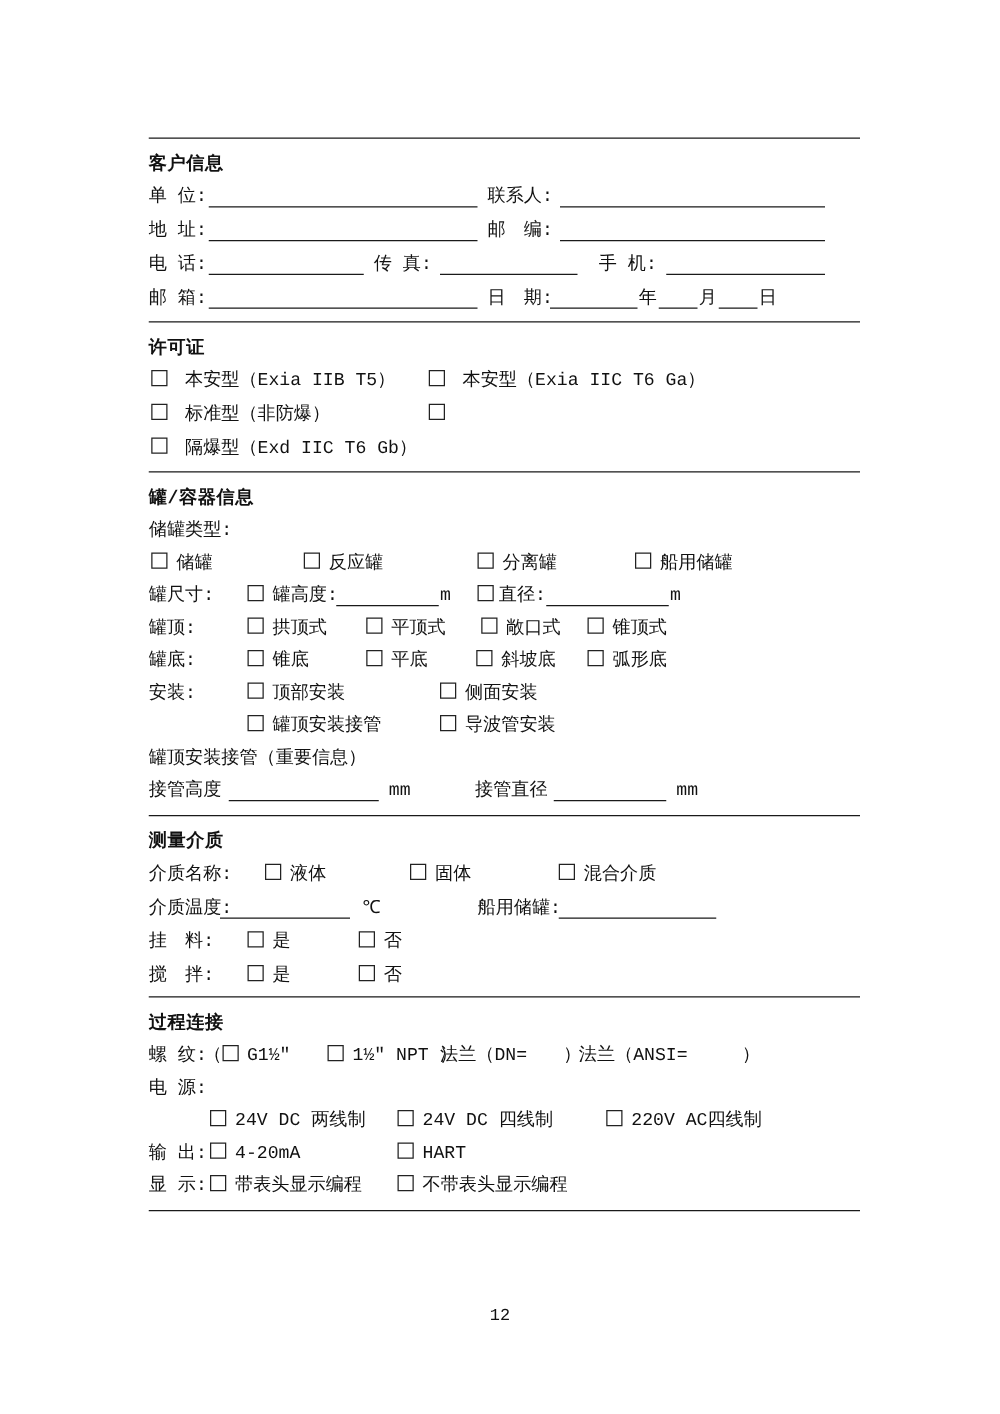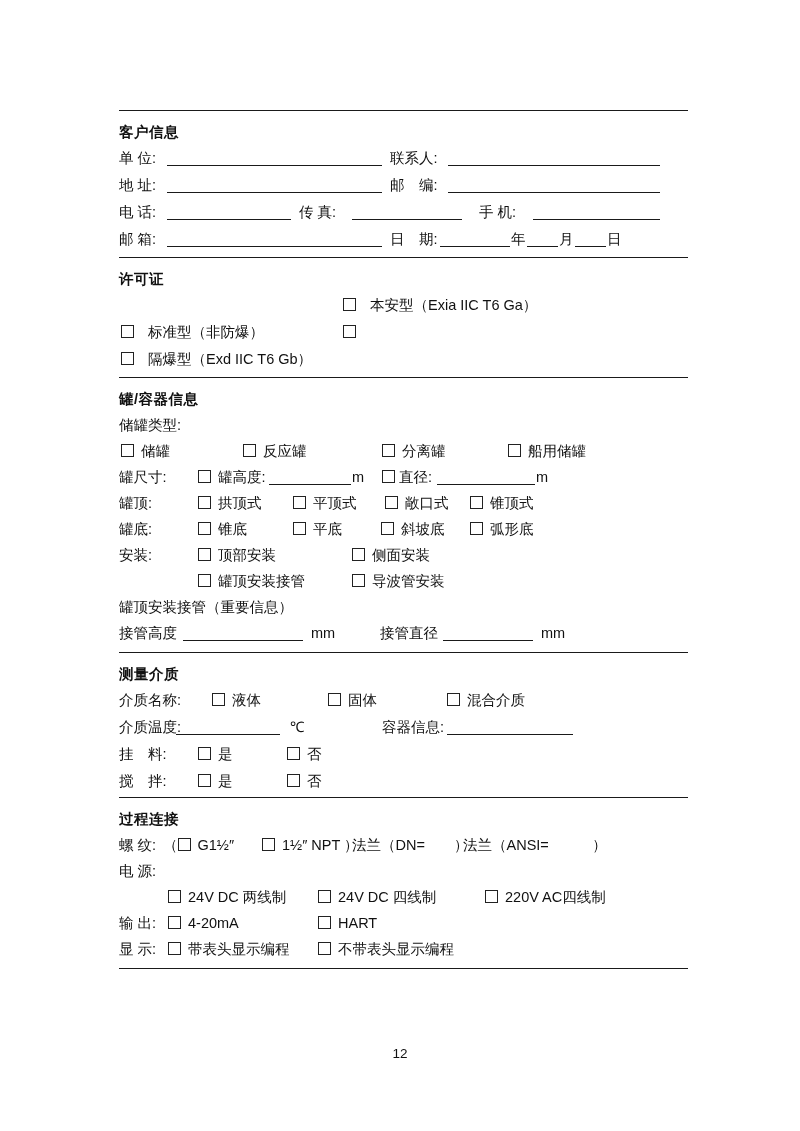--- a/index.html
+++ b/index.html
@@ -1,20 +1,20 @@
 <!DOCTYPE html>
 <html><head>
 <meta charset="utf-8">
 <style>
   html,body { margin:0; padding:0; background:#ffffff; }
   .page {
     position:relative;
     width:800px; height:1131px;
     background:#ffffff;
-    font-family:Liberation Sans, sans-serif;
+    font-family:Liberation Mono, monospace;
     font-size:14.5px;
     color:#111111;
   }
   .content { position:absolute; left:119px; top:110px; width:569px; }
   .sec { border-top:1.5px solid #1a1a1a; }
   .end-rule { border-top:1.5px solid #1a1a1a; height:0; }
   .sec-head { padding-top:8px; height:26px; line-height:26px; font-weight:bold; letter-spacing:0.5px; }
   .row { position:relative; height:26px; line-height:26px; }
   .r27 { height:27px; line-height:27px; }
   .pos { position:absolute; top:0; white-space:nowrap; }
@@ -76,20 +76,23 @@
         <span class="pos" style="left:440px">月</span>
         <span class="ul" style="left:456px;width:31px"></span>
         <span class="pos" style="left:488px">日</span>
       </div>
     </div>
 
     <div class="sec pad4">
       <div class="sec-head">许可证</div>
 
       <div class="row r27">
+        <span class="pos" style="left:2px">
+          <span class="cb" style="margin-right:14px"></span><span>本安型（Exia IIB T5）</span>
+        </span>
         <span class="pos" style="left:224px">
           <span class="cb" style="margin-right:14px"></span><span>本安型（Exia IIC T6 Ga）</span>
         </span>
       </div>
 
       <div class="row r27">
         <span class="pos" style="left:2px">
           <span class="cb" style="margin-right:14px"></span><span>标准型（非防爆）</span>
         </span>
         <span class="pos" style="left:224px">
@@ -219,21 +222,21 @@
         </span>
         <span class="pos" style="left:328px">
           <span class="cb"></span><span>混合介质</span>
         </span>
       </div>
 
       <div class="row r27">
         <span class="pos" style="left:0">介质温度:</span>
         <span class="ul" style="left:57px;width:104px"></span>
         <span class="pos" style="left:171px">℃</span>
-        <span class="pos" style="left:263px">容器信息:</span>
+        <span class="pos" style="left:263px">船用储罐:</span>
         <span class="ul" style="left:328px;width:126px"></span>
       </div>
 
       <div class="row r27">
         <span class="pos" style="left:0">挂　料:</span>
         <span class="pos" style="left:79px">
           <span class="cb"></span><span>是</span>
         </span>
         <span class="pos" style="left:168px">
           <span class="cb"></span><span>否</span>

